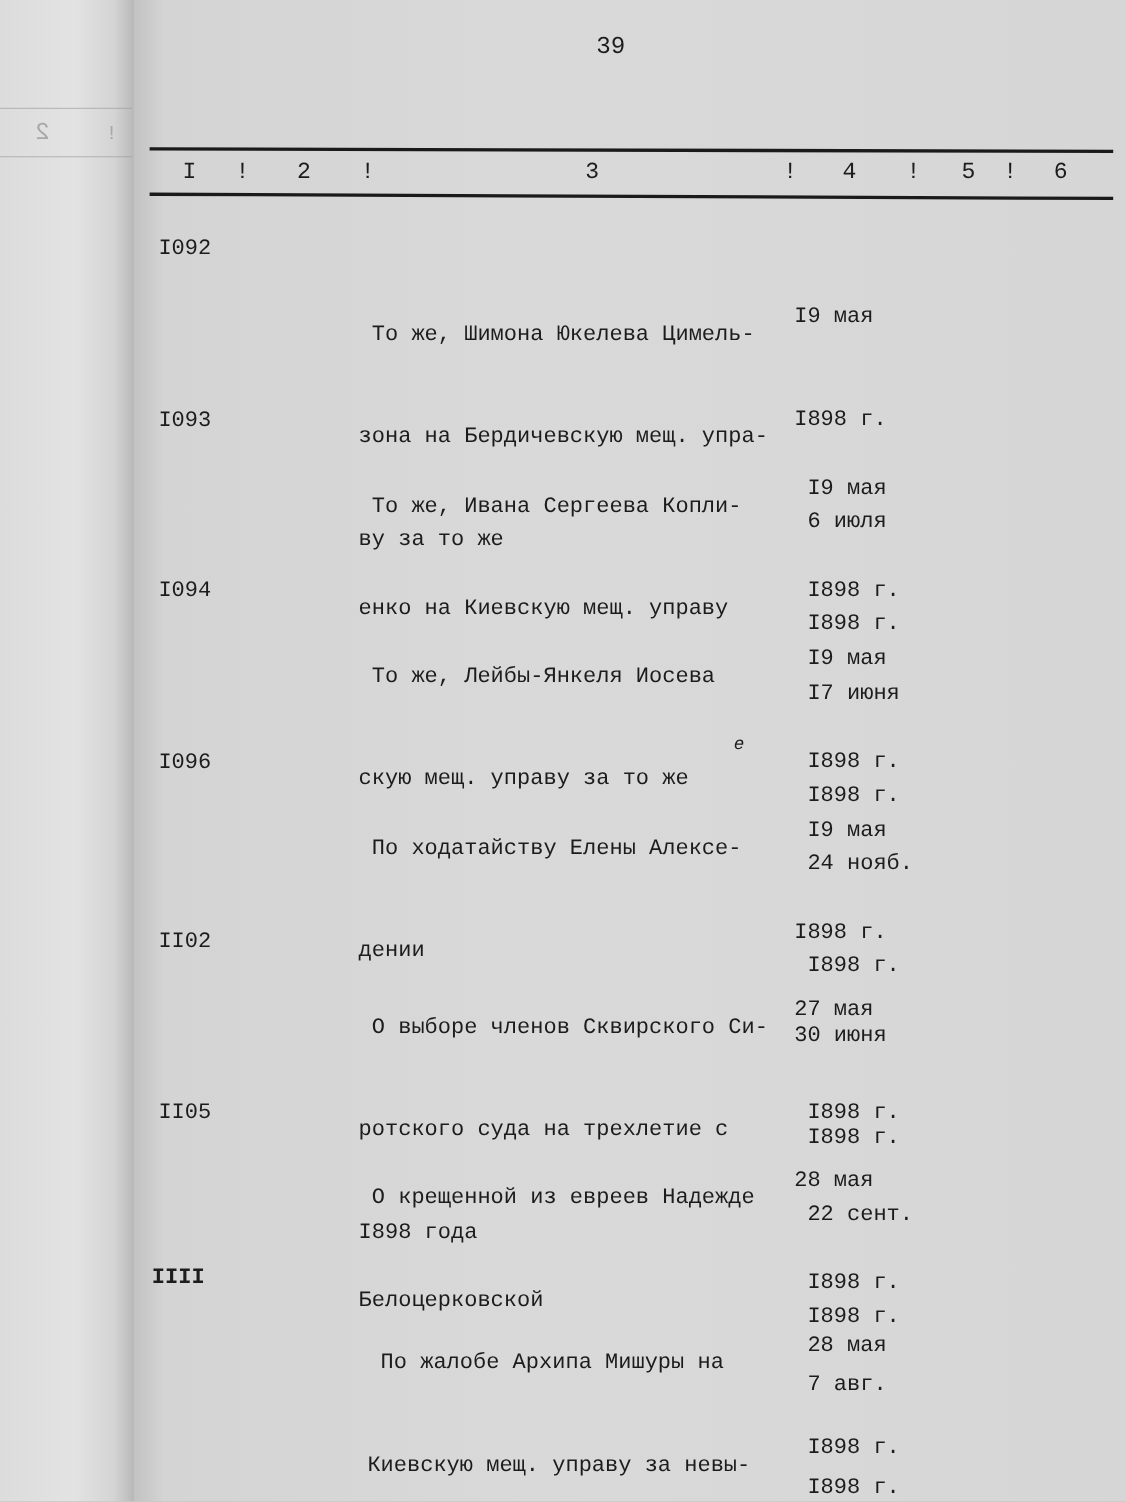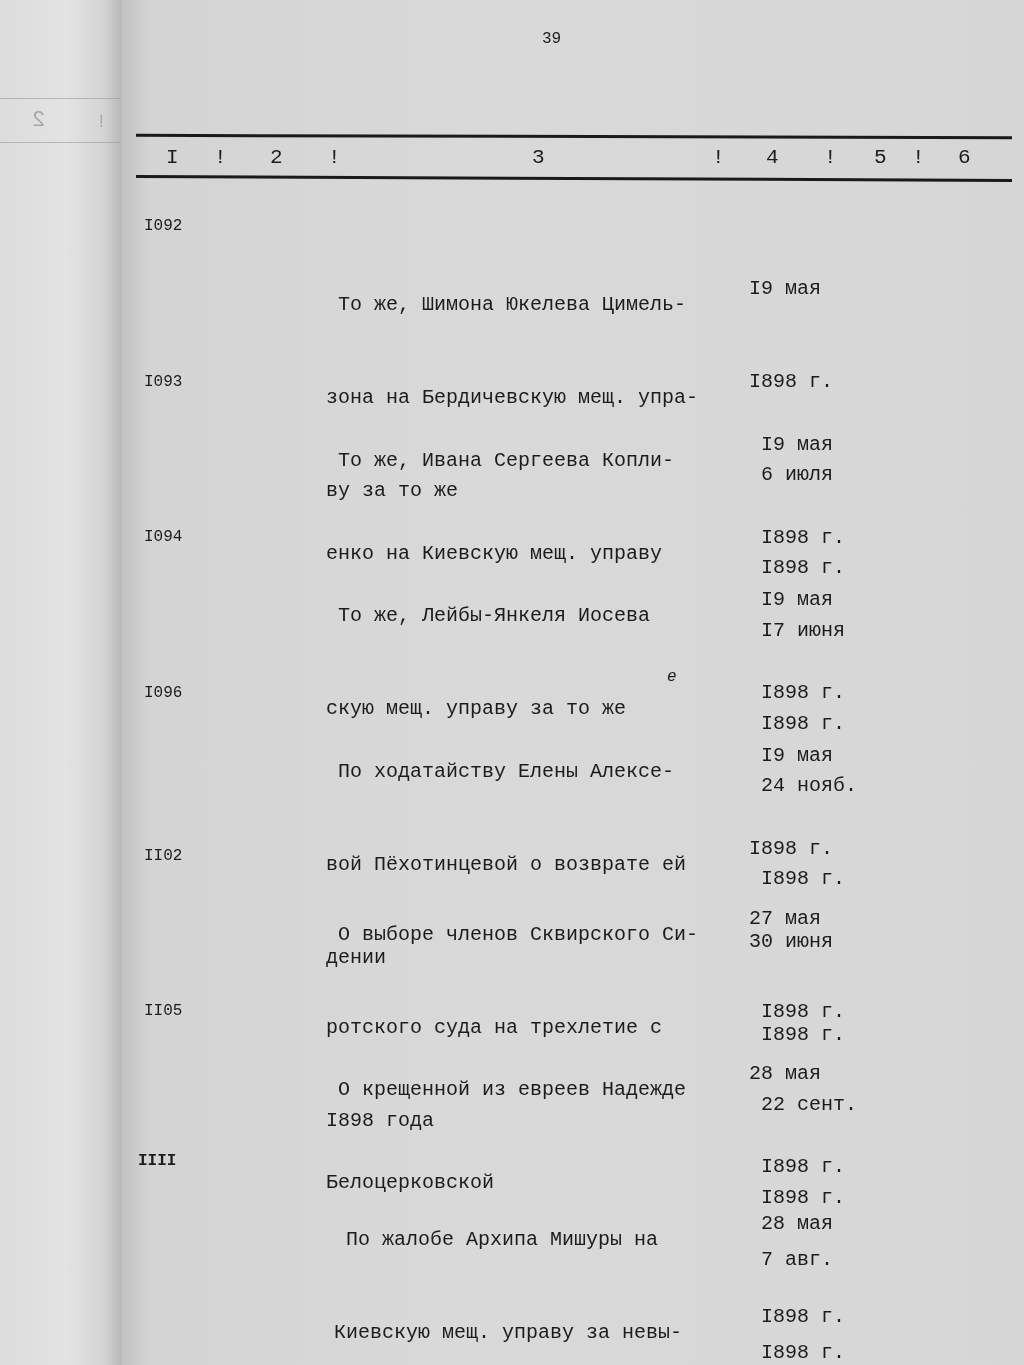--- a/index.html
+++ b/index.html
@@ -42,21 +42,21 @@
       left: 122px;
       top: 0;
       width: 902px;
       height: 1365px;
       background: linear-gradient(to right, #c2c2c2 0%, #d4d4d4 3%, #d9d9d9 40%, #d6d6d6 100%);
     }
     .page-number {
       position: absolute;
       left: 420px;
       top: 30px;
-      font-size: 16px;
+      font-size: 22px;
     }
     .rule {
       position: absolute;
       left: 14px;
       width: 876px;
       height: 3px;
       background: #1a1a1a;
     }
     .rule.top { top: 135px; transform: rotate(0.15deg); }
     .rule.bottom { top: 177px; transform: rotate(0.25deg); }
@@ -69,35 +69,34 @@
       position: absolute;
       left: 0;
       width: 902px;
       font-size: 20px;
       line-height: 31px;
     }
     .entry .num {
       position: absolute;
       left: 22px;
       top: 0;
-      font-size: 16px;
+      font-size: 20px;
     }
     .entry .desc {
       position: absolute;
       left: 204px;
       top: 16px;
       width: 395px;
       white-space: pre;
     }
     .entry .dates {
       position: absolute;
       left: 600px;
       top: 0;
       white-space: pre;
-      margin-left: 27px;
     }
     .superscript-e {
       position: absolute;
       font-size: 16px;
       font-style: italic;
     }
   </style>
 </head>
 <body>
 
@@ -167,21 +166,20 @@
       <div> 24 нояб.</div>
       <div> I898 г.</div>
     </div>
   </div>
 
   <div class="entry" style="top:678px;">
     <span class="num">I096</span>
     <span class="superscript-e" style="left:545px; top:-16px;">е</span>
     <div class="desc">
       <div> По ходатайству Елены Алексе-</div>
-      <div>вой Пёхотинцевой о возврате ей</div>
       <div>дении</div>
     </div>
     <div class="dates">
       <div> I9 мая</div>
       <div>I898 г.</div>
       <div>30 июня</div>
       <div> I898 г.</div>
     </div>
   </div>
 

